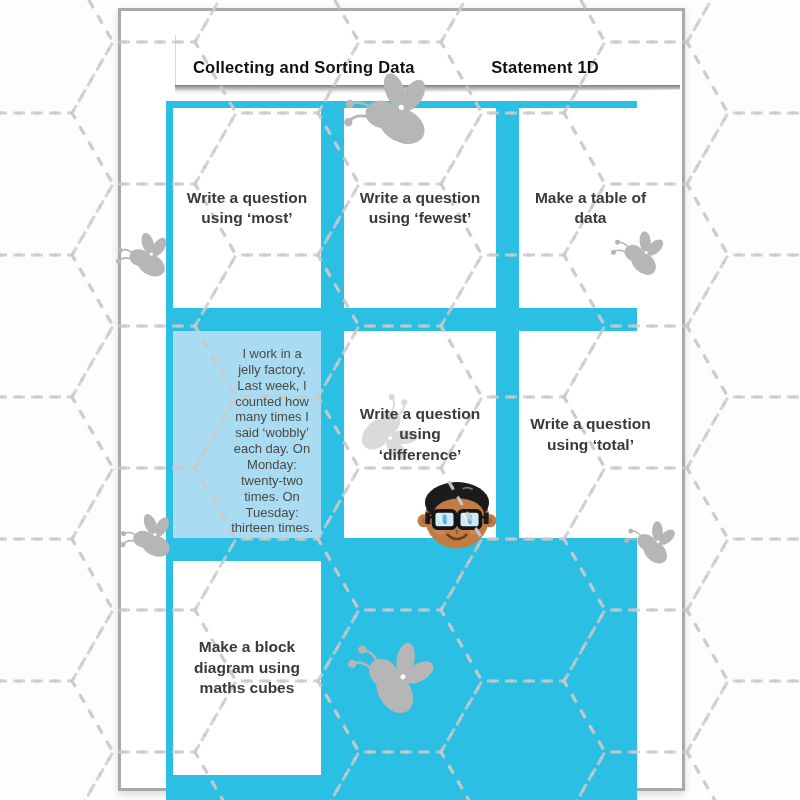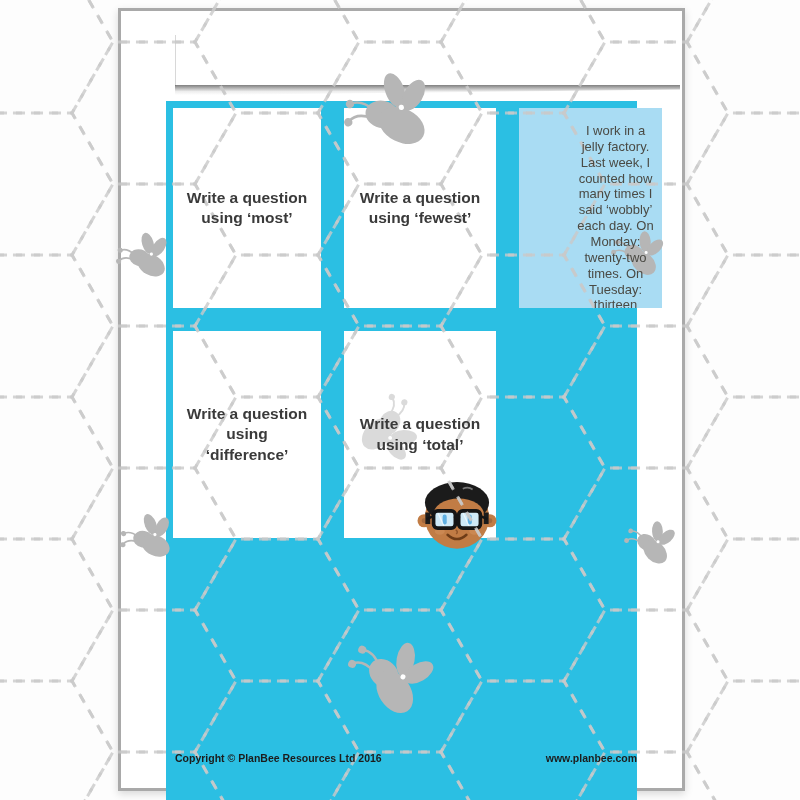--- a/index.html
+++ b/index.html
@@ -42,50 +42,59 @@
 </style>
 </head>
 <body>
 
 <div class="canvas">
 
   <div class="page">
 
     <div class="header-edge"></div>
 
+    <div class="header-row">
+      <div class="header-text">Collecting and Sorting Data</div>
+      <div class="header-text">Statement 1D</div>
+    </div>
 
     <div class="header-shadow"></div>
 
     <div class="grid">
       <div class="cell">
           <span class="cell-text">Write a question
 using ‘most’</span>
         </div>
       <div class="cell">
           <span class="cell-text">Write a question
 using ‘fewest’</span>
+        </div>
+      <div class="cell">
+          <span class="cell-text">Make a table of
+data</span>
         </div>
       <div class="cell highlight">
           <span class="story-text">I work in a jelly factory. Last week, I counted how many times I said ‘wobbly’ each day. On Monday: twenty-two times. On Tuesday: thirteen times. On Wednesday I didn’t say it at all. On Thursday: eight times. On Friday: nineteen times.</span>
         </div>
       <div class="cell">
           <span class="cell-text">Write a question
 using
 ‘difference’</span>
         </div>
       <div class="cell">
           <span class="cell-text">Write a question
 using ‘total’</span>
         </div>
+      <div class="cell">
+          <span class="cell-text">Make a block
+diagram using
+maths cubes</span>
+        </div>
     </div>
 
-    <div class="footer-row">
-      <span class="footer-text">Copyright © PlanBee Resources Ltd 2016</span>
-      <span class="footer-text">www.planbee.com</span>
-    </div>
   </div>
 
   <svg class="face-svg" viewBox="0 0 100 90" aria-hidden="true">
     <circle cx="10" cy="52" r="8" fill="#c17c45"></circle>
     <circle cx="90" cy="52" r="8" fill="#c17c45"></circle>
     <circle cx="10" cy="52" r="3" fill="#a3683c"></circle>
     <circle cx="90" cy="52" r="3" fill="#a3683c"></circle>
     <ellipse cx="50" cy="48" rx="39" ry="38" fill="#c17c45"></ellipse>
     <ellipse cx="50" cy="30" rx="39" ry="25" fill="#1b1b1b"></ellipse>
     <ellipse cx="52" cy="45" rx="31" ry="20" fill="#c17c45"></ellipse>

